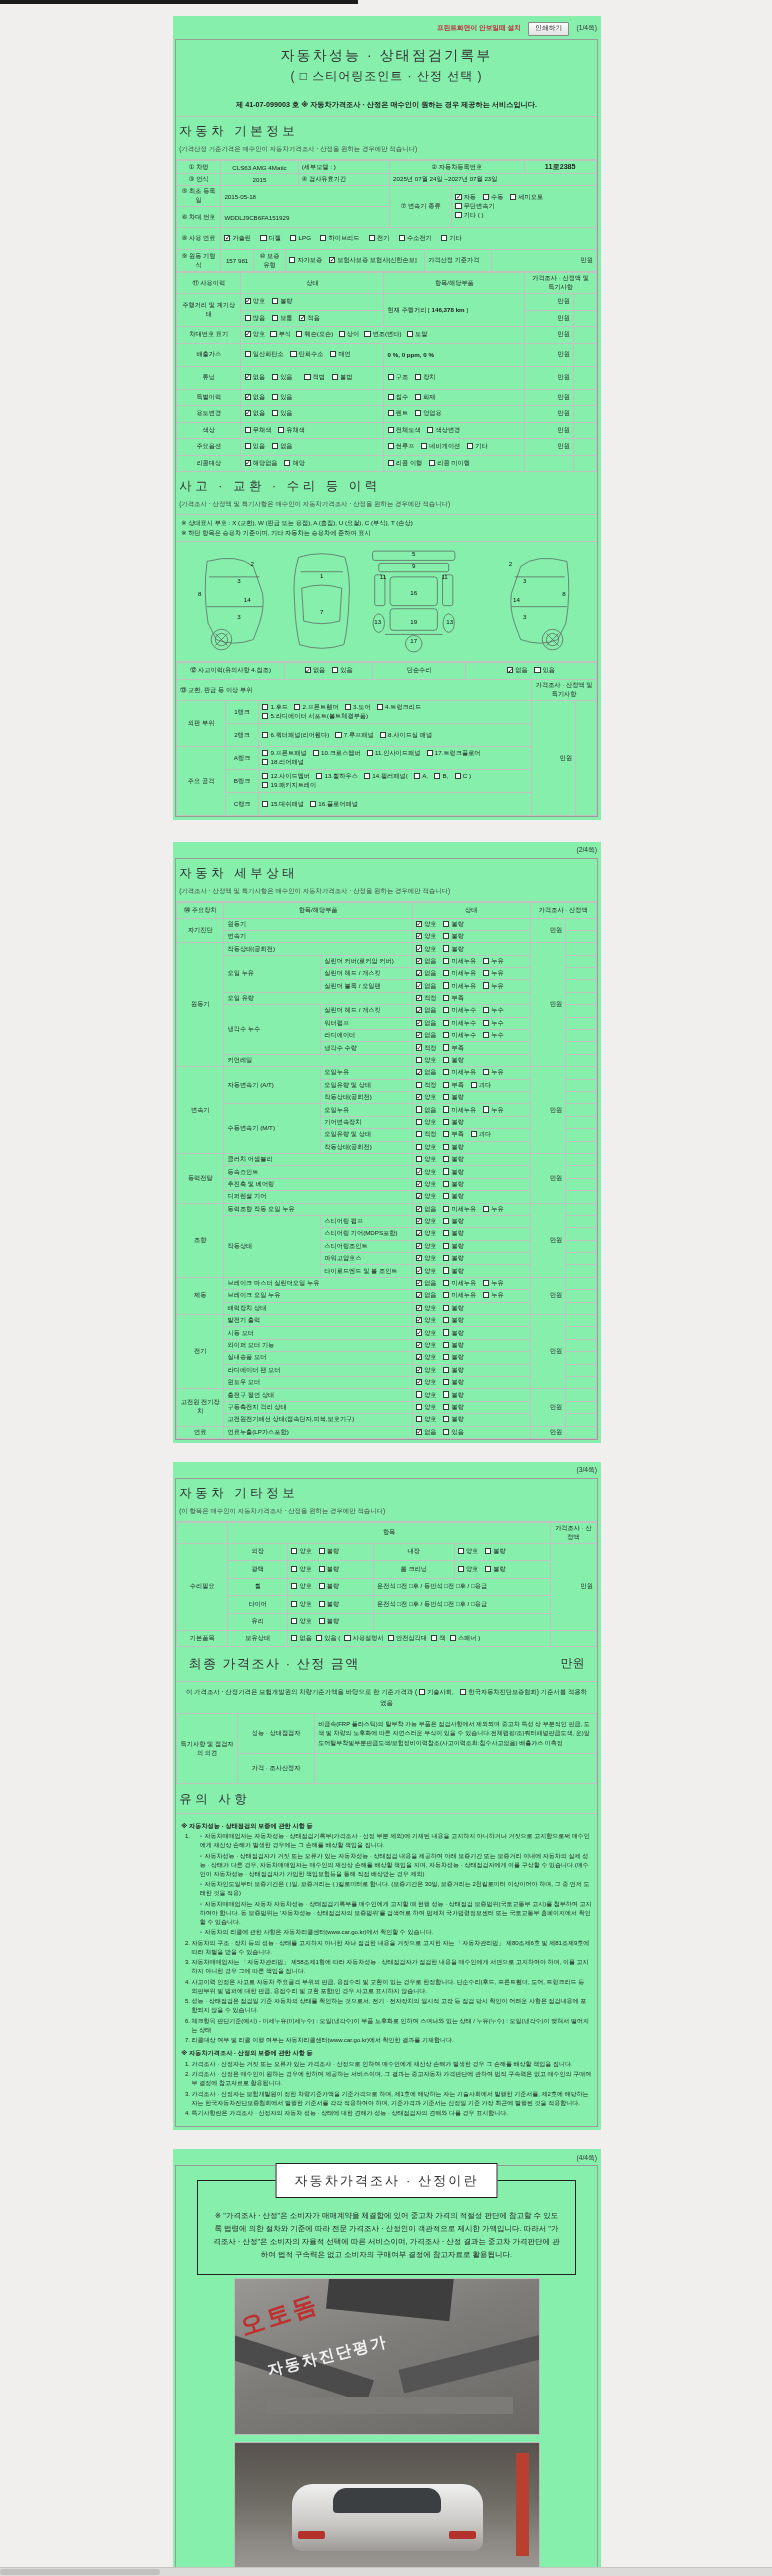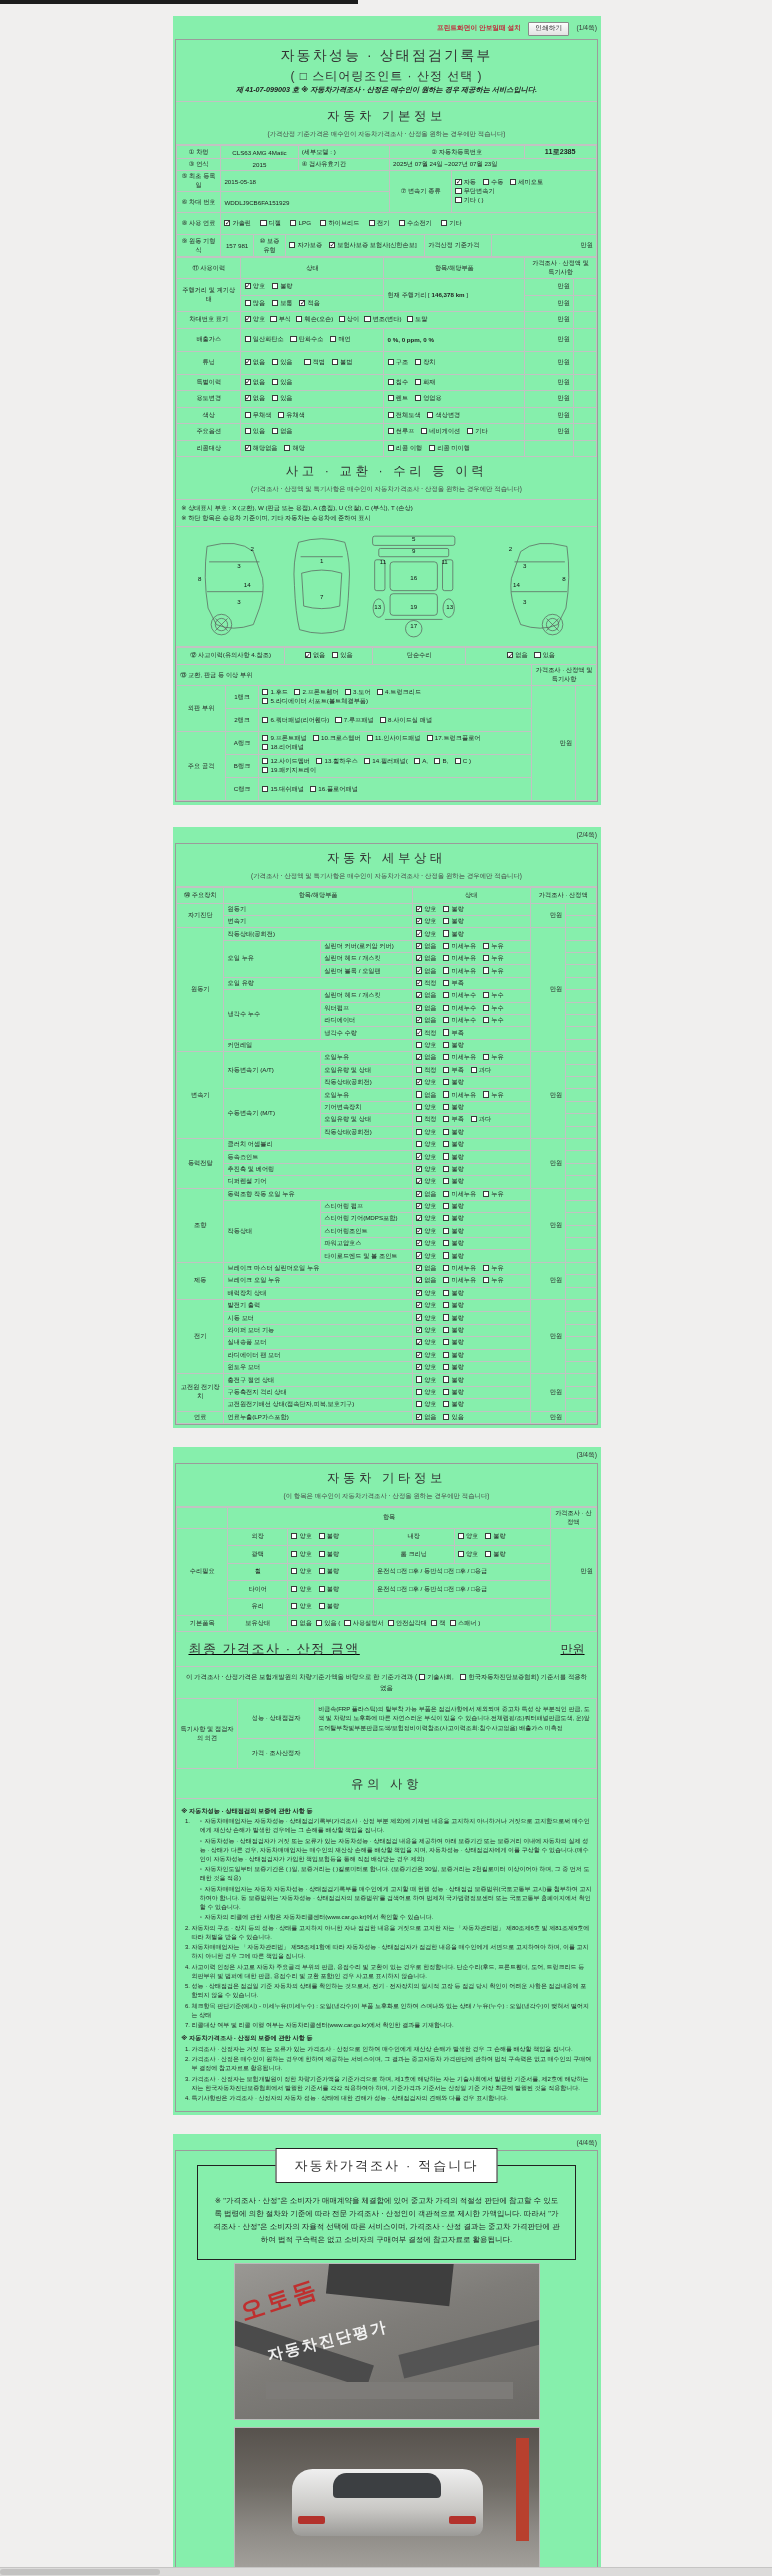--- a/index.html
+++ b/index.html
@@ -12,22 +12,22 @@
   .toolbar{display:flex;justify-content:flex-end;align-items:center;gap:7.2px;padding:3.1px 1px 3.1px 0;}
   .print-warn{color:#c2283a;font-weight:bold;font-size:6.7px;}
   .btn{font-size:6.7px;color:#222;background:linear-gradient(#fdfdfd,#e2e2e2);border:0.5px solid #8a8a8a;border-radius:1px;padding:1.5px 6.2px;}
   .pagemark{font-size:6.7px;color:#333;}
   .pagemark-row{text-align:right;font-size:6.7px;color:#333;padding:1.5px 1px 2.6px 0;}
   
   .box{border:1px solid #9b9b9b;box-sizing:border-box;}
   .titlebox{padding:7.2px 5.2px 6.2px;text-align:center;}
   .doc-title{font-size:14px;color:#333;letter-spacing:2.1px;}
   .doc-sub{font-size:12px;color:#333;letter-spacing:1px;margin-top:3.1px;}
-  .doc-no{font-size:7.2px;color:#222;margin-top:0;font-weight:bold;font-style:italic;}
-  .sec-head{text-align:center;padding:6.2px 3.1px 5.2px;border-bottom:0.5px solid #c2c2c2;}
+  .doc-no{font-size:7.2px;color:#222;margin-top:15px;font-weight:bold;}
+  .sec-head{text-align:left;padding:6.2px 3.1px 5.2px;border-bottom:0.5px solid #c2c2c2;}
   .sec-title{font-size:12.4px;color:#333;letter-spacing:3.6px;}
   .sec-cap{font-size:6.4px;color:#444;margin-top:4.6px;}
   
   table.tb{width:100%;border-collapse:collapse;table-layout:fixed;}
   .tb td,.tb th{border:0.5px solid #c2c2c2;font-size:6.2px;color:#222;padding:1px 3.1px;vertical-align:middle;word-break:break-all;}
   .tb th{font-weight:normal;text-align:center;}
   .lab{text-align:center;}
   .bold{font-weight:bold;}
   .ctr{text-align:center;}
   .rt{text-align:right;}
@@ -696,21 +696,21 @@
               <tr style="height:15.5px">
                 <td class="lab">기본품목</td>
                 <td class="ctr">보유상태</td>
                 <td colspan="3"><span class="opt" style="margin-right:4.1px"><span class="cb"></span>없음</span><span class="opt" style="margin-right:4.1px"><span class="cb"></span>있음 (</span><span class="opt" style="margin-right:4.1px"><span class="cb"></span>사용설명서</span><span class="opt" style="margin-right:4.1px"><span class="cb"></span>안전삼각대</span><span class="opt" style="margin-right:4.1px"><span class="cb"></span>잭</span><span class="opt" style="margin-right:4.1px"><span class="cb"></span>스패너 )</span></td>
                 <td></td>
               </tr>
             </tbody>
           </table>
         </div>
 
-      <div style="display:flex;align-items:flex-end;border-bottom:0.5px solid #c2c2c2;padding:8.2px 12.4px;text-decoration:underline;">
+      <div style="display:flex;align-items:flex-start;border-bottom:0.5px solid #c2c2c2;padding:8.2px 12.4px;">
         <div style="flex:1;font-size:13px;letter-spacing:1.5px;color:#333;">최종 가격조사 · 산정 금액</div>
         <div style="font-size:12px;color:#333;">만원</div>
       </div>
       <div id="final-price-note" style="font-size:6.4px;color:#222;text-align:center;padding:5.2px 7.2px;border-bottom:0.5px solid #c2c2c2;line-height:1.6;">이 가격조사 · 산정가격은 보험개발원의 차량기준가액을 바탕으로 한 기준가격과 ( <span class="opt"><span class="cb"></span>기술사회,</span><span class="opt"><span class="cb"></span>한국자동차진단보증협회</span>) 기준서를 적용하였음</div>
 
       <div id="opinion-table">
           <table class="tb" style="margin-top:-0.5px">
             <colgroup>
               <col style="width:61px">
               <col style="width:77px">
@@ -762,21 +762,21 @@
         </div>
     </div>
   </div>
 
   <div class="gap" style="height:19.6px;"></div>
 
   <div class="sheet" style="min-height:582px;">
     <div class="pagemark-row">(4/4쪽)</div>
     <div class="box" style="padding-bottom:2.1px;">
       <div class="val-outer">
-        <div class="val-title">자동차가격조사 · 적습니다</div>
+        <div class="val-title">자동차가격조사 · 산정이란</div>
         <div class="val-body">※ "가격조사 · 산정"은 소비자가 매매계약을 체결함에 있어 중고차 가격의 적절성 판단에 참고할 수 있도록 법령에 의한 절차와 기준에 따라 전문 가격조사 · 산정인이 객관적으로 제시한 가액입니다. 따라서 "가격조사 · 산정"은 소비자의 자율적 선택에 따른 서비스이며, 가격조사 · 산정 결과는 중고차 가격판단에 관하여 법적 구속력은 없고 소비자의 구매여부 결정에 참고자료로 활용됩니다.</div>
       </div>
 
 
       <div class="photo ph1">
         <div class="lift-arm" style="left:-15.5px;top:77px;width:155px;height:24px;transform:rotate(18deg);"></div>
         <div class="lift-arm" style="right:-15.5px;top:72px;width:155px;height:24px;transform:rotate(-14deg);background:#545454;"></div>
         <div class="lift-arm" style="left:93px;top:-10.3px;width:124px;height:46px;transform:rotate(6deg);background:#3e3e3e;"></div>
         <div class="lift-arm" style="left:31px;top:118px;width:247px;height:17.5px;background:#7d7b78;"></div>
         <div class="wm-red">오토돔</div>

